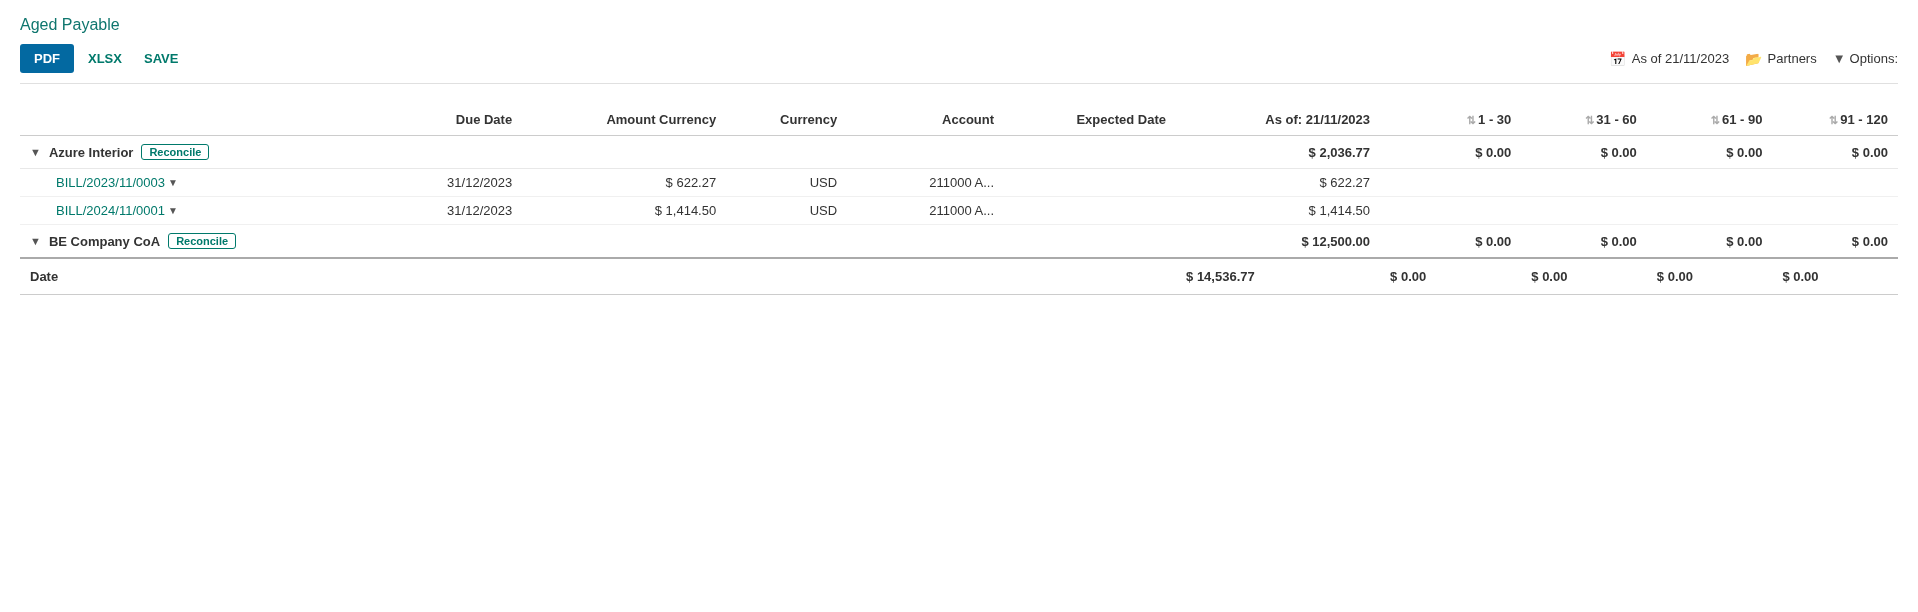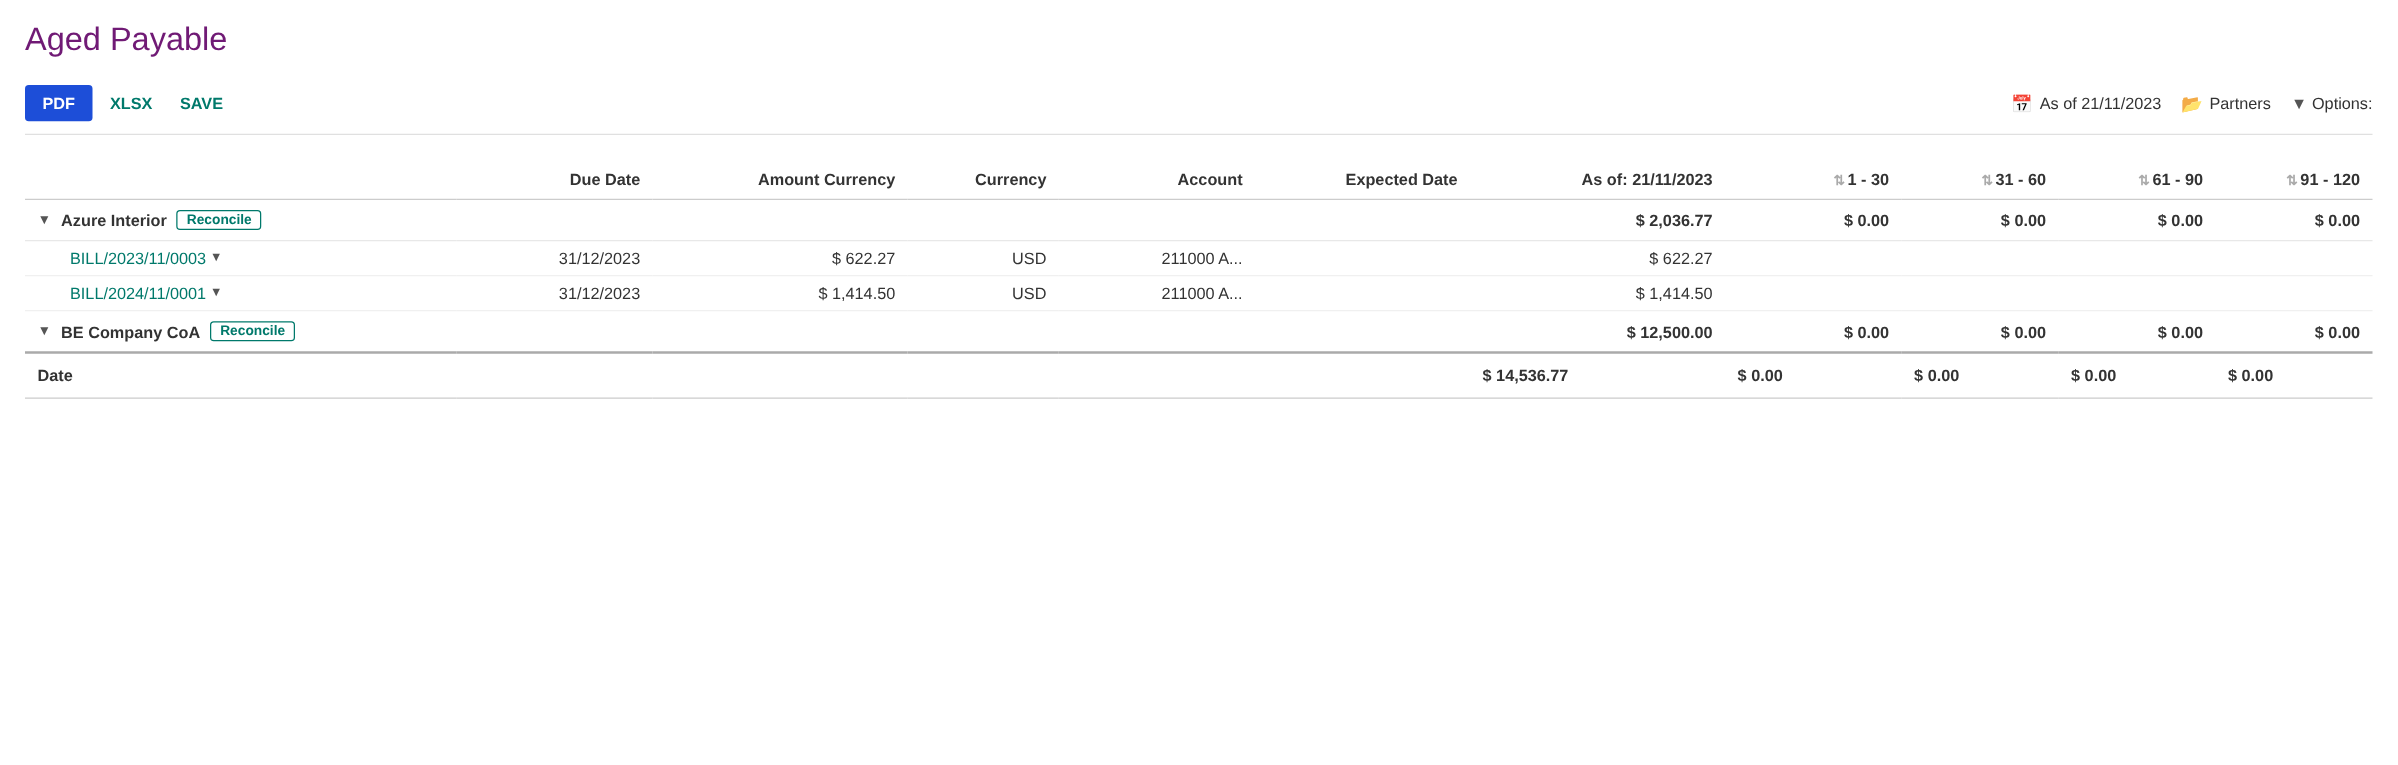--- a/index.html
+++ b/index.html
@@ -4,35 +4,35 @@
   <style>
     * { box-sizing: border-box; margin: 0; padding: 0; }
     body {
       font-family: 'Segoe UI', Arial, sans-serif;
       font-size: 13px;
       background: #fff;
       color: #333;
       padding: 16px 20px;
     }
     .page-title {
-      font-size: 26px;
+      font-size: 16px;
       font-weight: 400;
-      margin-bottom: 21px;
-      color: #701a75;
+      margin-bottom: 10px;
+      color: #0f766e;
     }
     .toolbar {
       display: flex;
       align-items: center;
       gap: 0;
       margin-bottom: 8px;
       padding-bottom: 10px;
       border-bottom: 1px solid #e0e0e0;
     }
     .btn-pdf {
-      background: #1d4ed8;
+      background: #0369a1;
       color: #fff;
       border: none;
       padding: 7px 14px;
       font-size: 13px;
       font-weight: 600;
       cursor: pointer;
       border-radius: 3px;
       margin-right: 4px;
     }
     .btn-text {

